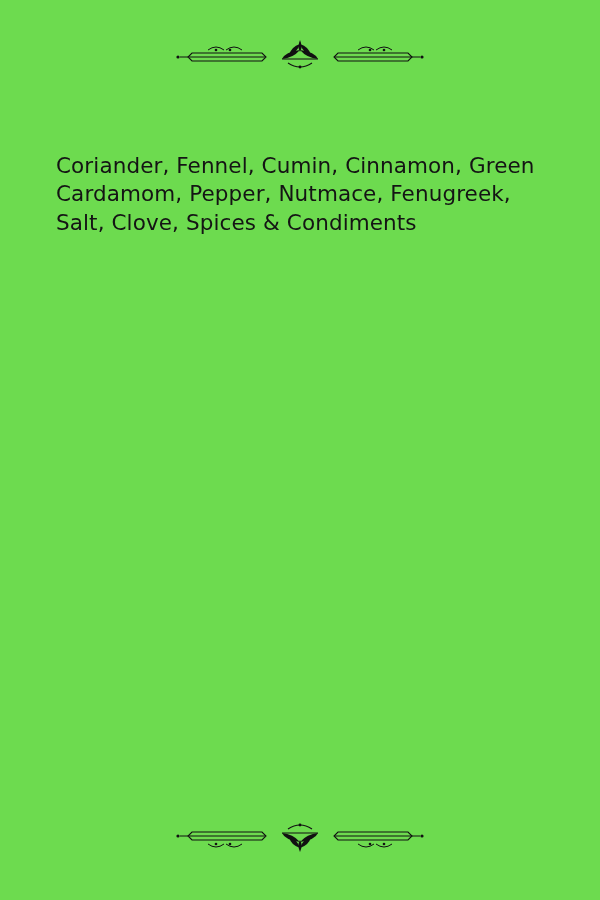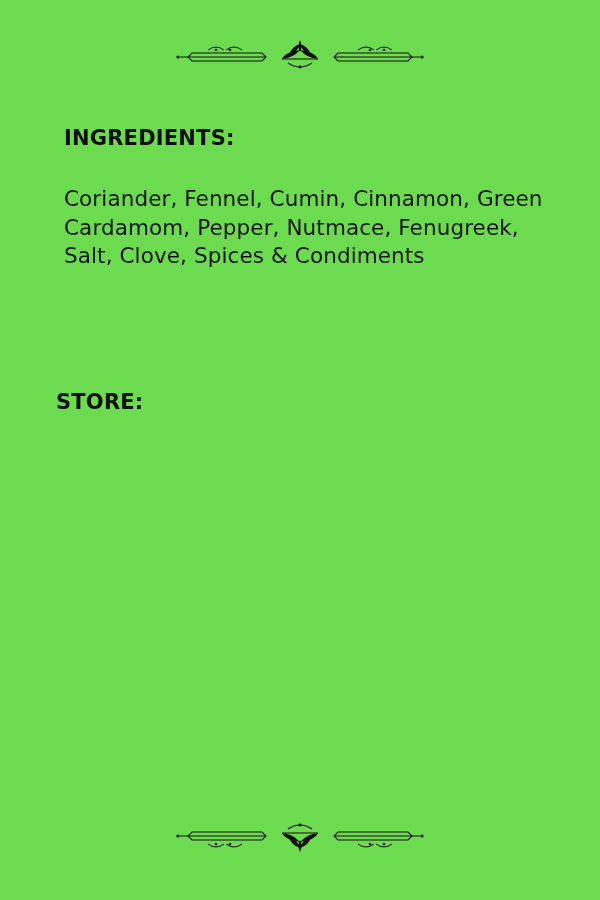--- a/index.html
+++ b/index.html
@@ -48,21 +48,21 @@
     letter-spacing: 0.2px;
     line-height: 1.2;
     margin: 0;
   }
   .heading.indented { padding-left: 8px; }
 
   .body-text {
     font-size: 21.5px;
     color: #141414;
     line-height: 1.32;
-    margin: 8px;
+    margin: 0;
     letter-spacing: 0.1px;
   }
 
   .gap-after-heading { height: 26px; }
   .gap-section { height: 46px; }
   .gap-section-sm { height: 40px; }
 </style>
 </head>
 <body>
 
@@ -93,31 +93,29 @@
       <path d="M130 14 q-15 2 -18 9 q11 -1 18 -9 Z" fill="#111111" stroke="none"></path>
       <path d="M130 14 q15 2 18 9 q-11 -1 -18 -9 Z" fill="#111111" stroke="none"></path>
       <path d="M112 23 h36" stroke-width="1.2"></path>
       <path d="M118 27 q12 8 24 0" stroke-width="1.1"></path>
       <circle cx="130" cy="31" r="1.4" fill="#111111" stroke="none"></circle>
     </svg>
   </div>
 
   <div class="content">
 
-    <h2 class="heading indented">INGREDIENTS:</h2>
     <div class="gap-after-heading"></div>
     <p class="body-text">Coriander, Fennel, Cumin, Cinnamon, Green Cardamom, Pepper, Nutmace, Fenugreek, Salt, Clove, Spices &amp; Condiments</p>
 
     <div class="gap-section"></div>
 
     <div class="gap-after-heading"></div>
 
     <div class="gap-section-sm"></div>
 
-    <h2 class="heading">STORE:</h2>
     <div class="gap-after-heading"></div>
 
   </div>
 
   <div class="ornament ornament-bottom">
     <svg width="260" height="40" viewBox="0 0 260 40" fill="none" stroke="#111111" stroke-width="1.2">
       <path d="M10 18 H96" stroke-width="1.1"></path>
       <path d="M22 14 H92 L96 18 L92 22 H22 L18 18 Z" stroke-width="1.1" fill="none"></path>
       <circle cx="8" cy="18" r="1.6" fill="#111111" stroke="none"></circle>
       <path d="M38 26 q8 6 16 0" stroke-width="1"></path>

